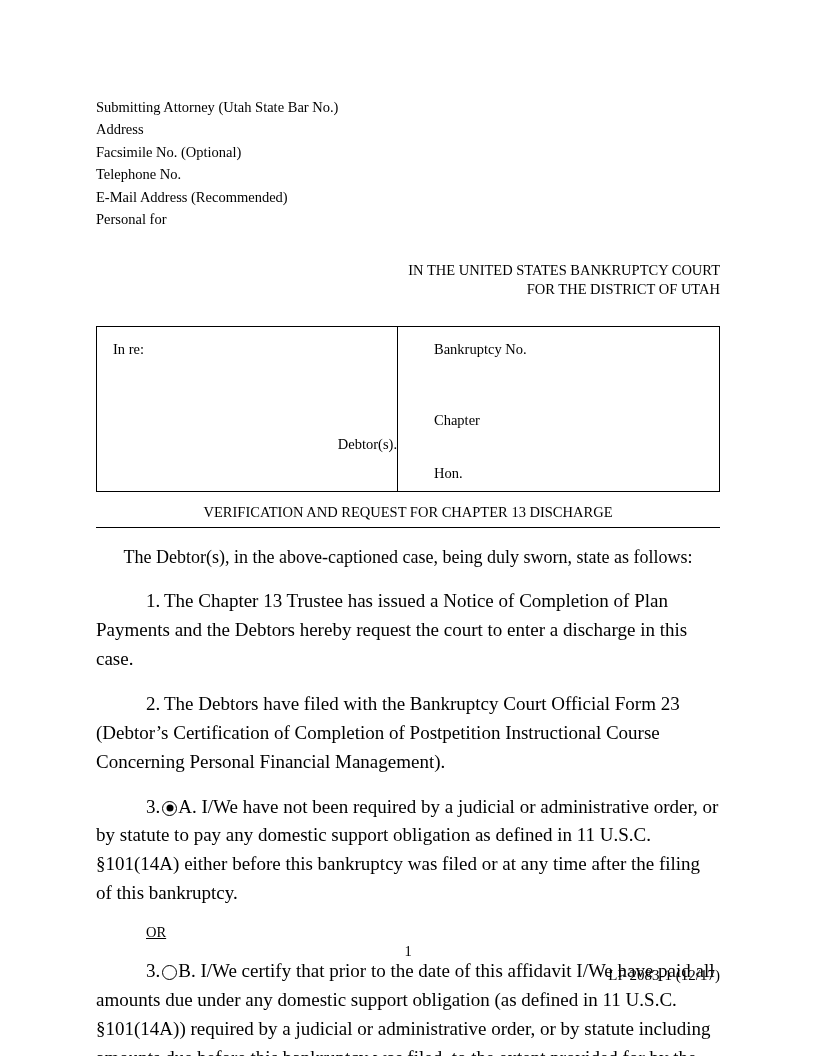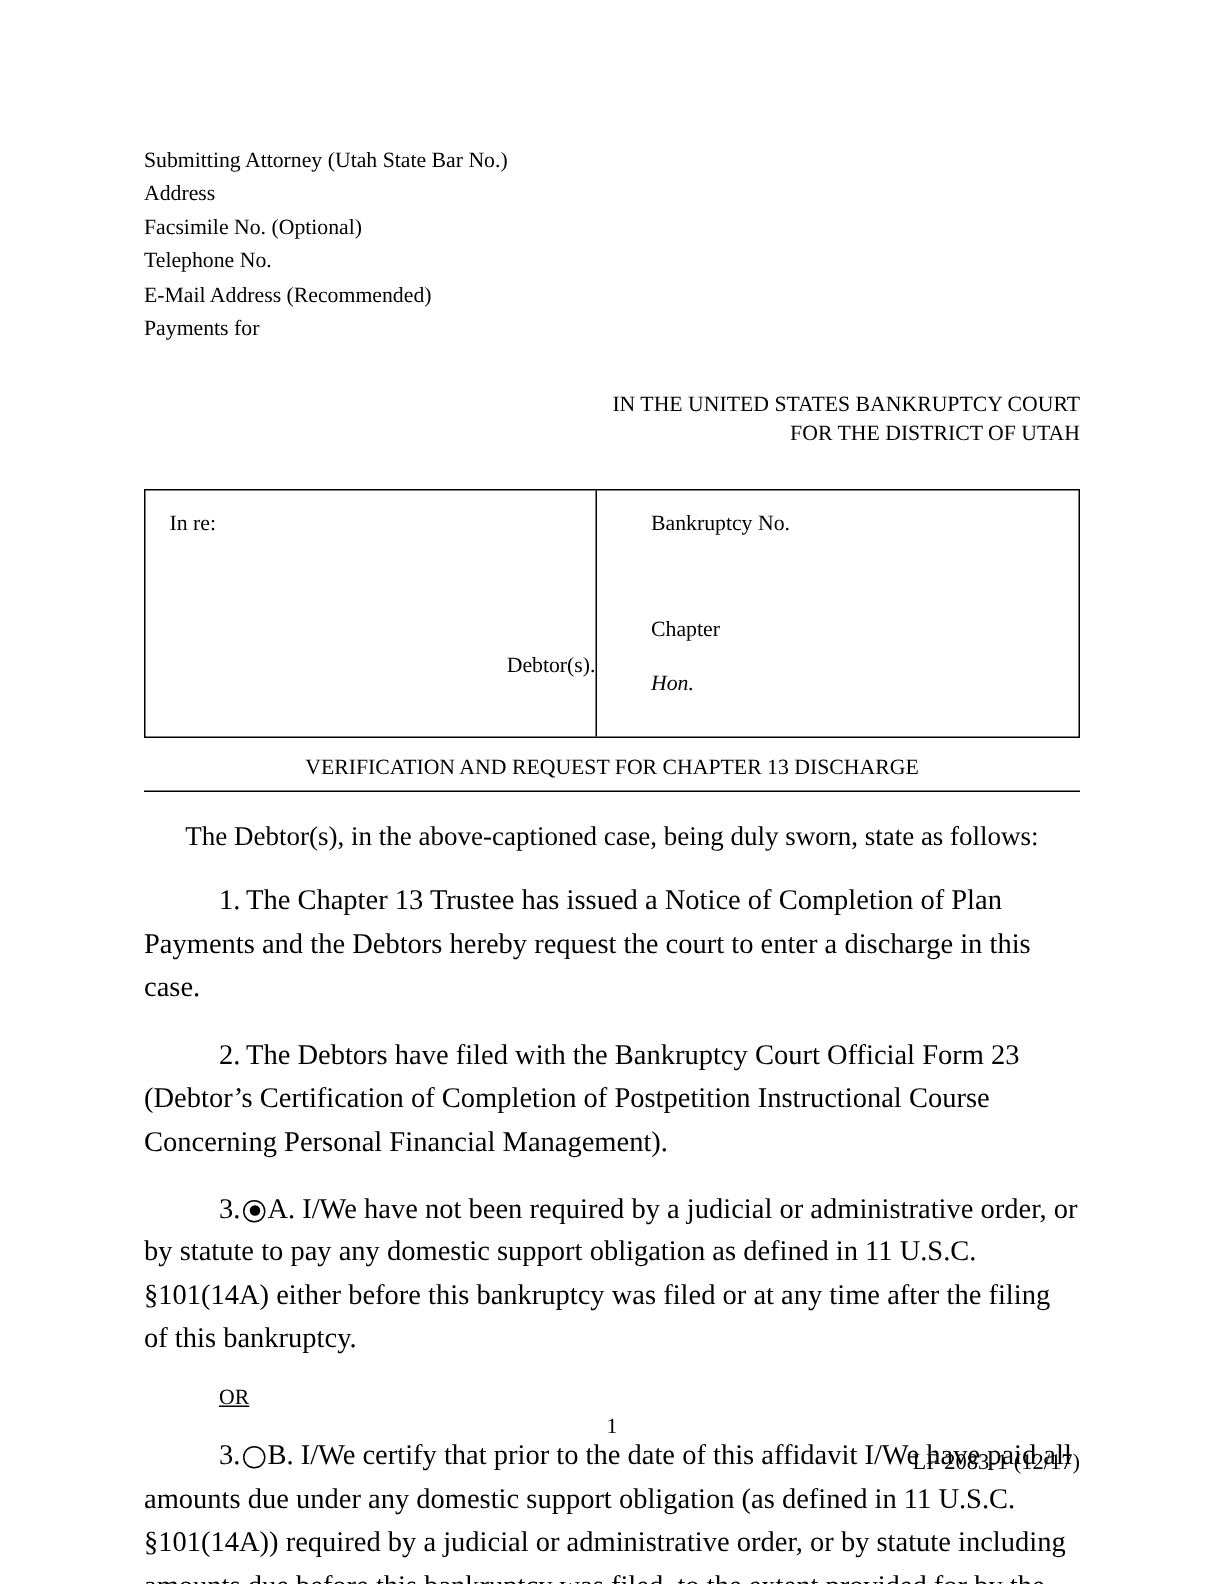--- a/index.html
+++ b/index.html
@@ -65,21 +65,21 @@
   .debtors {
     position: absolute;
     left: 0;
     right: 0;
     bottom: 38px;
     text-align: right;
     font-size: 14.5px;
   }
   .bk-no { position: absolute; top: 14px; left: 16px; }
   .chapter { position: absolute; top: 85px; left: 16px; }
-  .hon { position: absolute; top: 121px; left: 16px; font-style: italic; }
+  .hon { position: absolute; top: 138px; left: 16px; }
 
   .doc-title {
     text-align: center;
     font-weight: normal;
     font-size: 14.5px;
     margin-top: 12px;
     padding-bottom: 6px;
     border-bottom: 1px solid #000;
     width: 624px;
   }
@@ -155,21 +155,21 @@
 <body>
 
 <div class="page">
 
   <div class="header-block">
     <div>Submitting Attorney (Utah State Bar No.)</div>
     <div>Address</div>
     <div>Facsimile No. (Optional)</div>
     <div>Telephone No.</div>
     <div>E-Mail Address (Recommended)</div>
-    <div>Payments for</div>
+    <div>Personal for</div>
   </div>
 
   <div class="court-title">
     <div>IN THE UNITED STATES BANKRUPTCY COURT</div>
     <div>FOR THE DISTRICT OF UTAH</div>
   </div>
 
   <div class="caption-table">
     <div class="caption-left">
       <div class="in-re">In re:</div>

